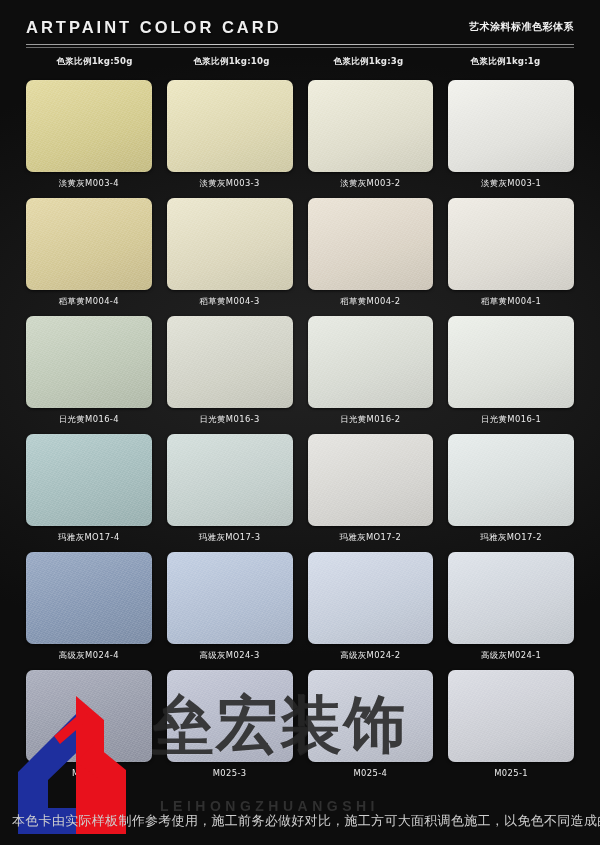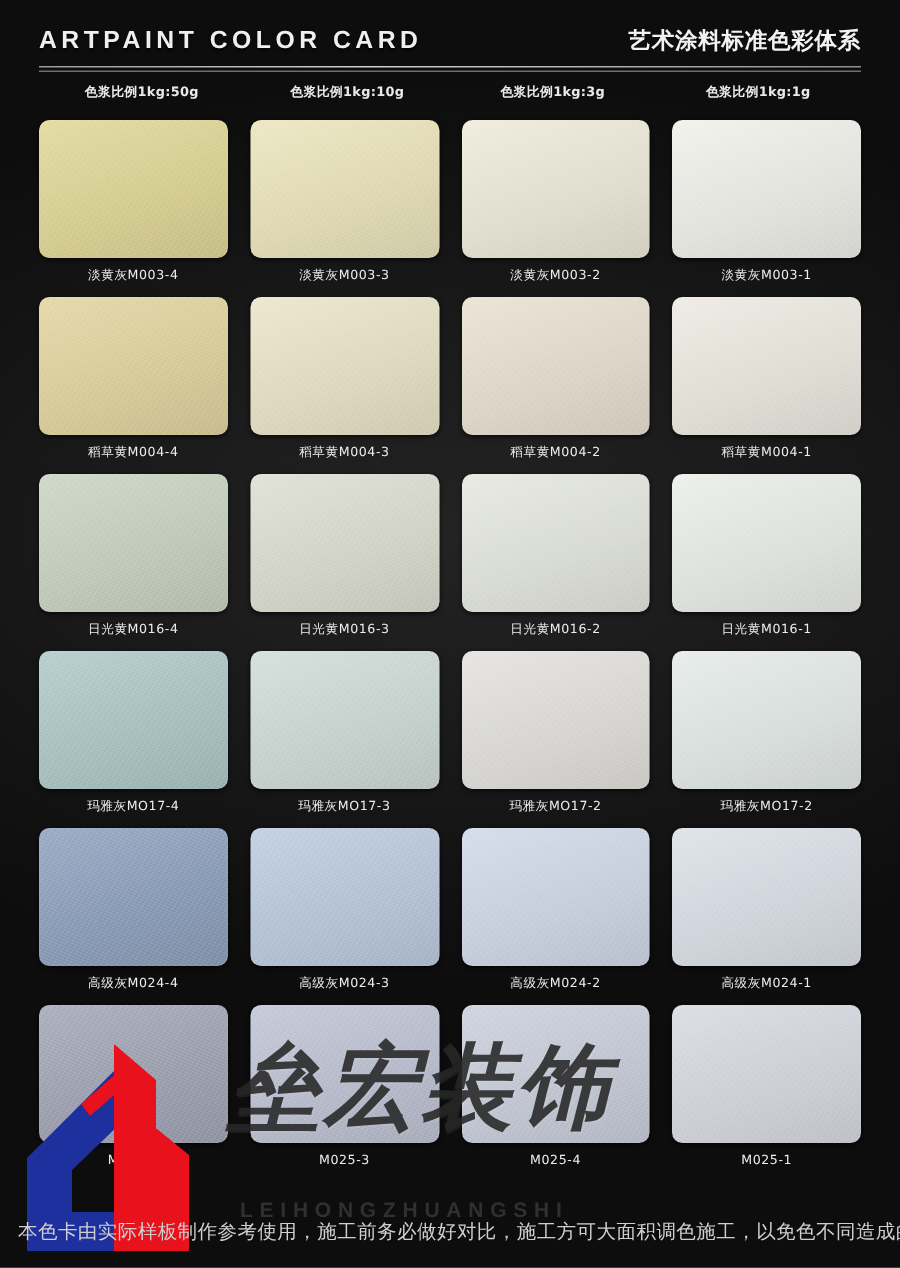--- a/index.html
+++ b/index.html
@@ -20,21 +20,21 @@
     position:absolute;left:0;right:0;top:0;height:54px;
     display:flex;align-items:center;justify-content:space-between;
     padding:16px 26px;box-sizing:border-box;
   }
   .brand-en{
     color:#efefef;font-size:16.5px;font-weight:bold;letter-spacing:3.0px;
     text-shadow:0 1px 2px rgba(0,0,0,.8);
     white-space:nowrap;
   }
   .brand-cn{
-    color:#f2f2f2;font-size:15px;font-weight:bold;letter-spacing:.5px;
+    color:#f2f2f2;font-size:10px;font-weight:bold;letter-spacing:.5px;
     font-family:"DejaVu Sans","Liberation Sans",sans-serif;
     white-space:nowrap;
   }
   .rules{
     position:absolute;left:26px;right:26px;top:44px;height:6px;
   }
   .rule{height:1px;background:linear-gradient(90deg,#9a9a9a,#cfcfcf 40%,#8e8e8e);}
   .rule.thin{height:1px;background:#6e6e6e;margin-top:2px;}
   
   .colheads{
@@ -79,21 +79,21 @@
   .watermark{
     position:absolute;left:0;right:0;top:688px;height:130px;
     pointer-events:none;
   }
   .wm-text{
     position:absolute;left:152px;top:6px;
     font-size:62px;font-weight:bold;letter-spacing:2px;
     font-family:"DejaVu Sans","Liberation Sans",sans-serif;
     color:rgba(38,38,38,.88);
     text-shadow:1px 1px 0 rgba(255,255,255,.07);
-    white-space:nowrap;line-height:1;font-style:italic;
+    white-space:nowrap;line-height:1;
   }
   .wm-sub{
     position:absolute;left:160px;top:110px;
     font-size:14px;font-weight:bold;letter-spacing:4.5px;
     color:rgba(60,60,60,.75);white-space:nowrap;
   }
   .wm-logo{position:absolute;left:14px;top:-4px;width:140px;height:150px;}
   
   .footer{
     position:absolute;left:12px;right:26px;top:812px;

